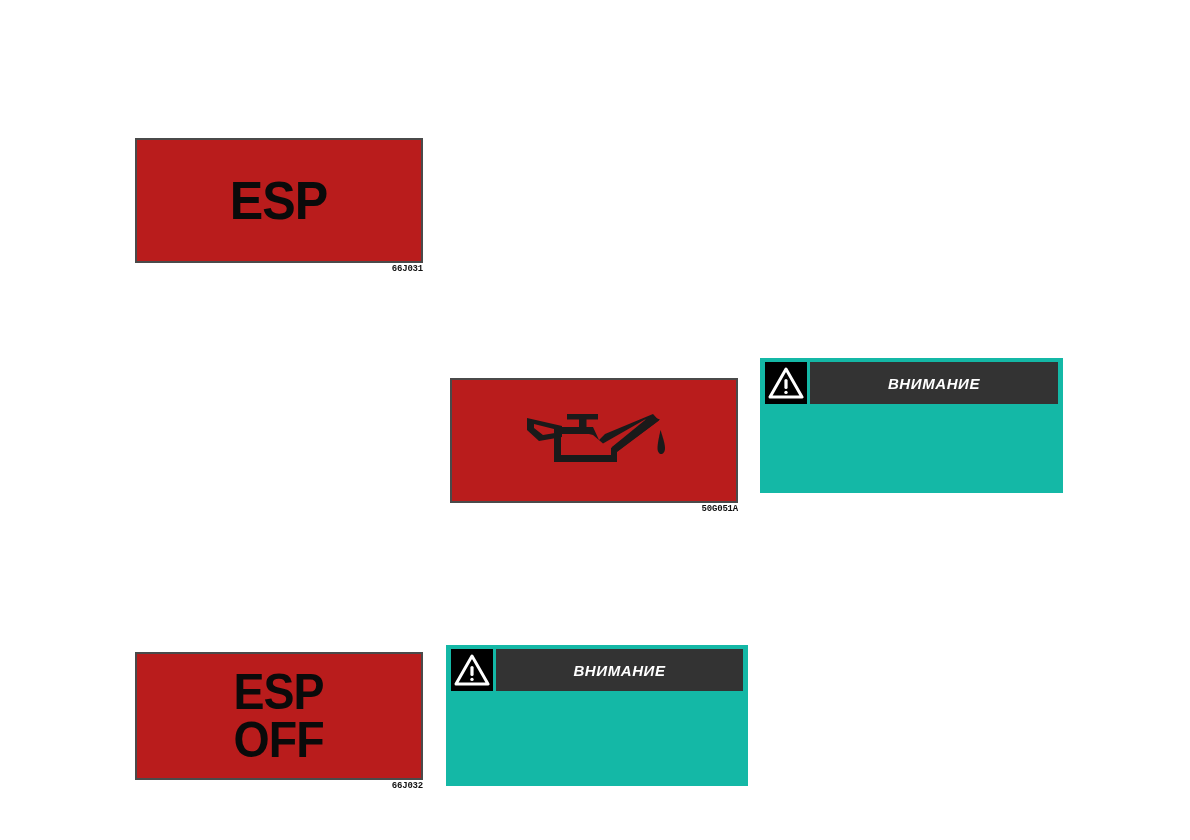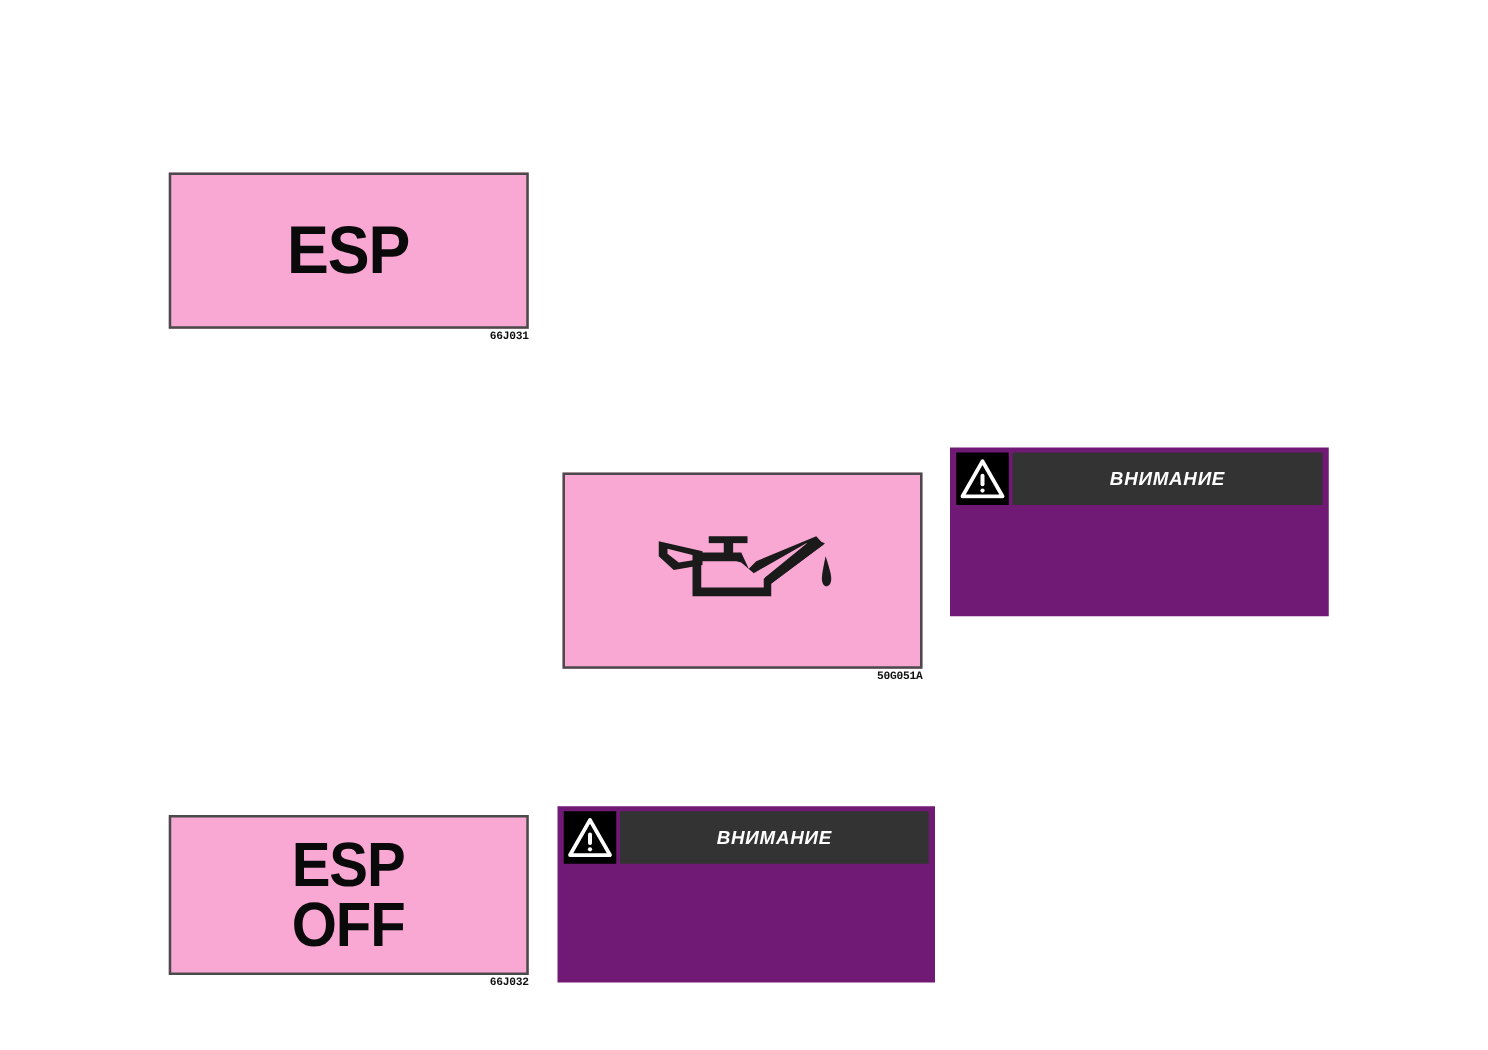--- a/index.html
+++ b/index.html
@@ -17,21 +17,21 @@
     background: #ffffff;
   }
 
   
   .figure {
     position: absolute;
   }
   .figure-box {
     box-sizing: border-box;
     border: 2px solid #4a4a4a;
-    background: #f9a8d4;
+    background: #b91c1c;
     width: 100%;
     height: 100%;
     display: flex;
     align-items: center;
     justify-content: center;
     position: relative;
   }
   .figure-caption {
     position: absolute;
     right: 0;
@@ -58,21 +58,21 @@
   }
   .lamp-text .line {
     display: block;
   }
   .lamp-esp .lamp-text { font-size: 54px; }
   .lamp-esp-off .lamp-text { font-size: 50px; }
 
   
   .warning-panel {
     position: absolute;
-    background: #701a75;
+    background: #14b8a6;
     box-sizing: border-box;
   }
   .warning-header {
     display: flex;
     align-items: stretch;
     height: 42px;
     padding: 4px 5px 0 5px;
   }
   .warning-icon {
     width: 42px;
@@ -105,21 +105,21 @@
   .warning-body {
     padding: 6px 10px 10px 10px;
     font-family: "Liberation Sans", sans-serif;
     font-size: 13px;
     color: #1a1a1a;
     white-space: pre-wrap;
   }
 
   
   #fig-esp        { left: 135px; top: 138px;  width: 288px; height: 125px; }
-  #fig-oil        { left: 450px; top: 378px;  width: 288px; height: 157px; }
+  #fig-oil        { left: 450px; top: 378px;  width: 288px; height: 125px; }
   #fig-esp-off    { left: 135px; top: 652px;  width: 288px; height: 128px; }
 
   #warn-oil       { left: 760px; top: 358px;  width: 303px; height: 135px; }
   #warn-esp-off   { left: 446px; top: 645px;  width: 302px; height: 141px; }
 </style>
 </head>
 <body>
 
 <div class="figure lamp-esp" id="fig-esp">
   <div class="figure-box">

